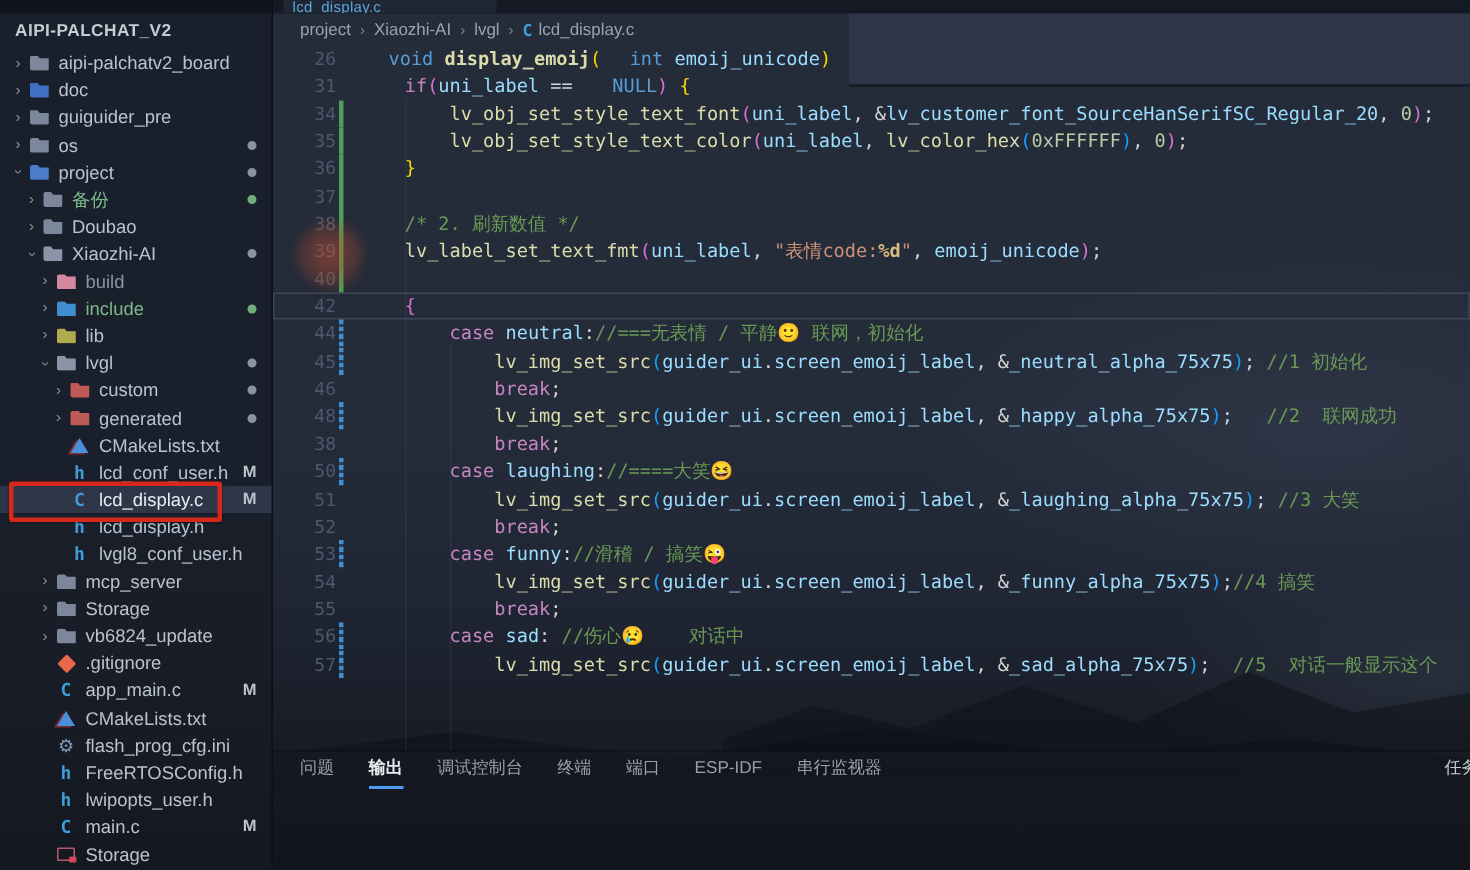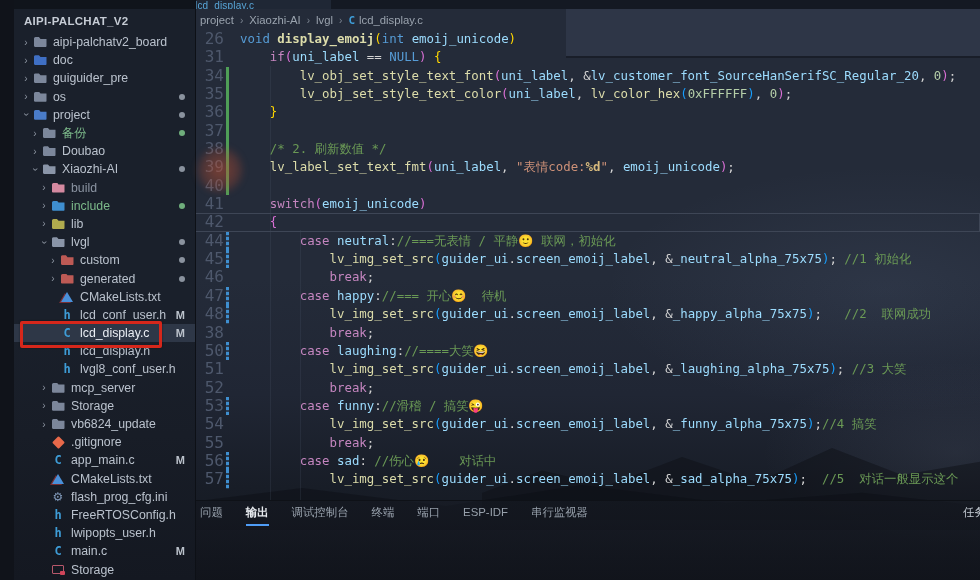--- a/index.html
+++ b/index.html
@@ -3,21 +3,21 @@
 <meta charset="utf-8">
 <style>
   * { margin:0; padding:0; box-sizing:border-box; }
   html,body { width:980px; height:580px; overflow:hidden; background:#10131a;
     font-family:"Liberation Sans","DejaVu Sans",sans-serif; }
   #app { position:relative; width:980px; height:580px; }
 
   
   #sidebar { position:absolute; left:0; top:0; width:182px; height:580px;
     background:linear-gradient(180deg,#1a202b 0%,#1a202b 55%,#181d27 75%,#141821 100%);
-    border-right:1px solid #0d1016; z-index:4;margin-left:14px; }
+    border-right:1px solid #0d1016; z-index:4; }
   #sidebar-topstrip { height:9px; background:#10141b; overflow:hidden; }
   #sidebar-topstrip span { font-size:7px; color:#5a6270; padding-left:4px; position:relative; top:-2px; display:inline-block;}
   #project-title { height:24px; line-height:24px; padding-left:10px; font-size:11.5px;
     font-weight:bold; color:#c6ccd5; letter-spacing:.3px; }
   #tree { position:relative; }
   .trow { display:flex; align-items:center; height:18.2px; padding-right:10px;
     font-size:12.3px; color:#bac2cd; cursor:pointer; white-space:nowrap; }
   .trow.selected { background:#2e3747; color:#e9edf3; }
   .trow.green { color:#7cb98a; }
   .trow.dim { color:#8b94a2; }
@@ -66,28 +66,28 @@
 
   #breadcrumb { position:absolute; left:18px; top:11px; height:18px; display:flex; align-items:center;
     font-size:11.3px; color:#9aa3ae; z-index:3; }
   #breadcrumb .sep { margin:0 6px; color:#7b8490; font-size:10px; }
   #breadcrumb .cico { color:#3e9cd6; font-weight:bold; font-family:"DejaVu Sans Mono",monospace;
     font-size:11px; margin-right:4px; }
 
   #code { position:absolute; left:0; top:30px; width:798px; z-index:2;
     font-family:"DejaVu Sans Mono",monospace; font-size:12.4px; }
   .cline { position:relative; display:flex; height:18.35px; line-height:18.35px; white-space:pre; }
-  .lnum { width:42px; flex:none; text-align:right; color:#4e586c; font-size:16px; }
+  .lnum { width:42px; flex:none; text-align:right; color:#4e586c; font-size:12px; }
   .gut { width:16px; flex:none; position:relative; }
   .gut .bar { position:absolute; left:2px; top:0; bottom:0; width:3px; }
   .bar.added { background:#4f9e57; }
   .bar.mod { background:repeating-linear-gradient(180deg,#3f8fd0 0 3px,rgba(63,143,208,.25) 3px 5px); }
   .ctext { flex:1; color:#d4d4d4; }
   .cline.current { outline:1px solid #3c4references454; outline:1px solid #3e4656; outline-offset:-1px; }
-  .kwb { color:#569cd6; } .kwc { color:#c586c0; }
+  .kwb { color:#569cd6;margin-left:19px; } .kwc { color:#c586c0; }
   .fn { color:#dcdcaa; } .fnb { color:#dcdcaa; font-weight:bold; }
   .var { color:#9cdcfe; } .pl { color:#d4d4d4; }
   .num { color:#b5cea8; } .str { color:#ce9178; } .fmt { color:#d7ba7d; font-weight:bold; }
   .cm { color:#6a9955; }
   .b1 { color:#ffd700; } .b2 { color:#da70d6; } .b3 { color:#179fff; }
   .guide { position:absolute; width:1px; background:rgba(90,100,120,0.18); z-index:1; }
 
   #red-blur { position:absolute; left:14px; top:146px; width:48px; height:48px; border-radius:50%;
     background:radial-gradient(circle, rgba(190,80,50,0.55) 0%, rgba(190,80,50,0.25) 55%, transparent 75%);
     filter:blur(3px); z-index:5; pointer-events:none; }
@@ -409,26 +409,24 @@
     <div id="code">
         <div class="cline"><span class="lnum">26</span><span class="gut"></span><span class="ctext"><span class="kwb">void</span><span class="pl"> </span><span class="fnb">display_emoij</span><span class="b1">(</span><span class="kwb">int</span><span class="pl"> </span><span class="var">emoij_unicode</span><span class="b1">)</span></span></div>
         <div class="cline"><span class="lnum">31</span><span class="gut"></span><span class="ctext"><span class="kwc">    if</span><span class="b2">(</span><span class="var">uni_label</span><span class="pl"> == </span><span class="kwb">NULL</span><span class="b2">)</span><span class="pl"> </span><span class="b1">{</span></span></div>
         <div class="cline"><span class="lnum">34</span><span class="gut"><span class="bar added"></span></span><span class="ctext"><span class="fn">        lv_obj_set_style_text_font</span><span class="b2">(</span><span class="var">uni_label</span><span class="pl">, &amp;</span><span class="var">lv_customer_font_SourceHanSerifSC_Regular_20</span><span class="pl">, </span><span class="num">0</span><span class="b2">)</span><span class="pl">;</span></span></div>
         <div class="cline"><span class="lnum">35</span><span class="gut"><span class="bar added"></span></span><span class="ctext"><span class="fn">        lv_obj_set_style_text_color</span><span class="b2">(</span><span class="var">uni_label</span><span class="pl">, </span><span class="fn">lv_color_hex</span><span class="b3">(</span><span class="num">0xFFFFFF</span><span class="b3">)</span><span class="pl">, </span><span class="num">0</span><span class="b2">)</span><span class="pl">;</span></span></div>
         <div class="cline"><span class="lnum">36</span><span class="gut"><span class="bar added"></span></span><span class="ctext"><span class="b1">    }</span></span></div>
         <div class="cline"><span class="lnum">37</span><span class="gut"><span class="bar added"></span></span><span class="ctext"></span></div>
         <div class="cline"><span class="lnum">38</span><span class="gut"><span class="bar added"></span></span><span class="ctext"><span class="cm">    /* 2. 刷新数值 */</span></span></div>
         <div class="cline"><span class="lnum">39</span><span class="gut"><span class="bar added"></span></span><span class="ctext"><span class="fn">    lv_label_set_text_fmt</span><span class="b2">(</span><span class="var">uni_label</span><span class="pl">, </span><span class="str">"表情code:</span><span class="fmt">%d</span><span class="str">"</span><span class="pl">, </span><span class="var">emoij_unicode</span><span class="b2">)</span><span class="pl">;</span></span></div>
         <div class="cline"><span class="lnum">40</span><span class="gut"><span class="bar added"></span></span><span class="ctext"></span></div>
-        <div class="cline"><span class="lnum">41</span><span class="gut"></span><span class="ctext"><span class="kwc">    switch</span><span class="b2">(</span><span class="var">emoij_unicode</span><span class="b2">)</span></span></div>
         <div class="cline current"><span class="lnum">42</span><span class="gut"></span><span class="ctext"><span class="b2">    {</span></span></div>
         <div class="cline"><span class="lnum">44</span><span class="gut"><span class="bar mod"></span></span><span class="ctext"><span class="kwc">        case</span><span class="pl"> </span><span class="var">neutral</span><span class="pl">:</span><span class="cm">//===无表情 / 平静🙂 联网，初始化</span></span></div>
         <div class="cline"><span class="lnum">45</span><span class="gut"><span class="bar mod"></span></span><span class="ctext"><span class="fn">            lv_img_set_src</span><span class="b3">(</span><span class="var">guider_ui</span><span class="pl">.</span><span class="var">screen_emoij_label</span><span class="pl">, &amp;</span><span class="var">_neutral_alpha_75x75</span><span class="b3">)</span><span class="pl">; </span><span class="cm">//1 初始化</span></span></div>
         <div class="cline"><span class="lnum">46</span><span class="gut"></span><span class="ctext"><span class="kwc">            break</span><span class="pl">;</span></span></div>
-        <div class="cline"><span class="lnum">47</span><span class="gut"><span class="bar mod"></span></span><span class="ctext"><span class="kwc">        case</span><span class="pl"> </span><span class="var">happy</span><span class="pl">:</span><span class="cm">//=== 开心😊  待机</span></span></div>
         <div class="cline"><span class="lnum">48</span><span class="gut"><span class="bar mod"></span></span><span class="ctext"><span class="fn">            lv_img_set_src</span><span class="b3">(</span><span class="var">guider_ui</span><span class="pl">.</span><span class="var">screen_emoij_label</span><span class="pl">, &amp;</span><span class="var">_happy_alpha_75x75</span><span class="b3">)</span><span class="pl">;   </span><span class="cm">//2  联网成功</span></span></div>
         <div class="cline"><span class="lnum">38</span><span class="gut"></span><span class="ctext"><span class="kwc">            break</span><span class="pl">;</span></span></div>
         <div class="cline"><span class="lnum">50</span><span class="gut"><span class="bar mod"></span></span><span class="ctext"><span class="kwc">        case</span><span class="pl"> </span><span class="var">laughing</span><span class="pl">:</span><span class="cm">//====大笑😆</span></span></div>
         <div class="cline"><span class="lnum">51</span><span class="gut"></span><span class="ctext"><span class="fn">            lv_img_set_src</span><span class="b3">(</span><span class="var">guider_ui</span><span class="pl">.</span><span class="var">screen_emoij_label</span><span class="pl">, &amp;</span><span class="var">_laughing_alpha_75x75</span><span class="b3">)</span><span class="pl">; </span><span class="cm">//3 大笑</span></span></div>
         <div class="cline"><span class="lnum">52</span><span class="gut"></span><span class="ctext"><span class="kwc">            break</span><span class="pl">;</span></span></div>
         <div class="cline"><span class="lnum">53</span><span class="gut"><span class="bar mod"></span></span><span class="ctext"><span class="kwc">        case</span><span class="pl"> </span><span class="var">funny</span><span class="pl">:</span><span class="cm">//滑稽 / 搞笑😜</span></span></div>
         <div class="cline"><span class="lnum">54</span><span class="gut"></span><span class="ctext"><span class="fn">            lv_img_set_src</span><span class="b3">(</span><span class="var">guider_ui</span><span class="pl">.</span><span class="var">screen_emoij_label</span><span class="pl">, &amp;</span><span class="var">_funny_alpha_75x75</span><span class="b3">)</span><span class="pl">;</span><span class="cm">//4 搞笑</span></span></div>
         <div class="cline"><span class="lnum">55</span><span class="gut"></span><span class="ctext"><span class="kwc">            break</span><span class="pl">;</span></span></div>
         <div class="cline"><span class="lnum">56</span><span class="gut"><span class="bar mod"></span></span><span class="ctext"><span class="kwc">        case</span><span class="pl"> </span><span class="var">sad</span><span class="pl">: </span><span class="cm">//伤心😢    对话中</span></span></div>
         <div class="cline"><span class="lnum">57</span><span class="gut"><span class="bar mod"></span></span><span class="ctext"><span class="fn">            lv_img_set_src</span><span class="b3">(</span><span class="var">guider_ui</span><span class="pl">.</span><span class="var">screen_emoij_label</span><span class="pl">, &amp;</span><span class="var">_sad_alpha_75x75</span><span class="b3">)</span><span class="pl">;  </span><span class="cm">//5  对话一般显示这个</span></span></div>

